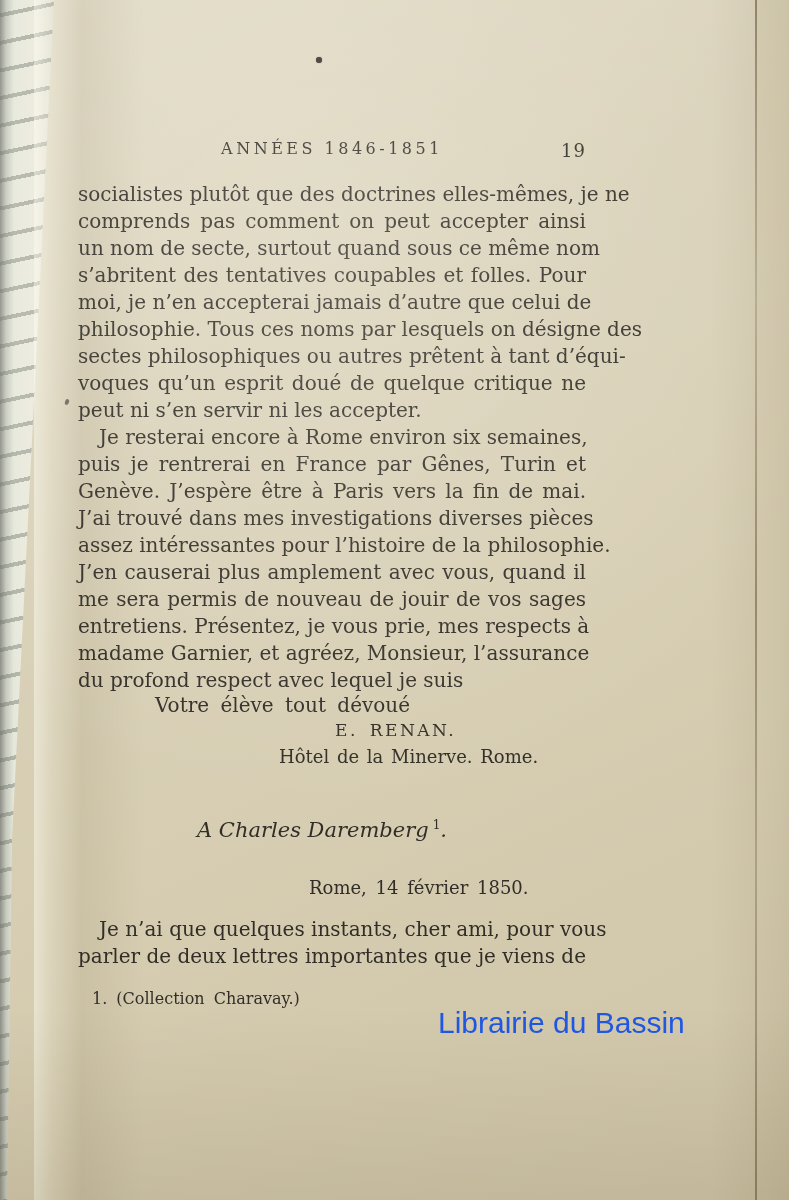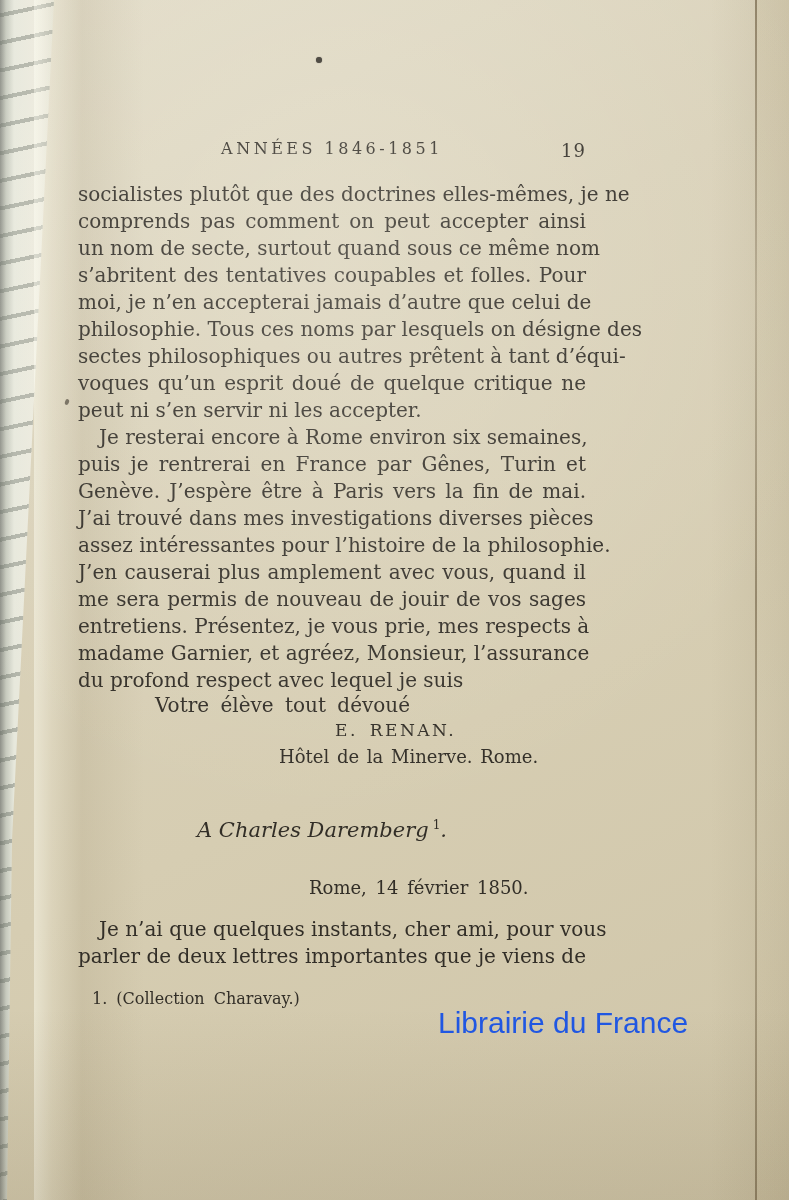--- a/index.html
+++ b/index.html
@@ -118,15 +118,15 @@
     <div class="dateline">Rome, 14 février 1850.</div>
 
     <div class="para p3 indent-first">
         <div class="line">Je n’ai que quelques instants, cher ami, pour vous</div>
         <div class="line">parler de deux lettres importantes que je viens de</div>
       </div>
 
     <div class="footnote">1. (Collection Charavay.)</div>
   </div>
 
-  <div class="watermark">Librairie du France</div>
+  <div class="watermark">Librairie du Bassin</div>
   <div class="vignette"></div>
 </div>
 
 </body></html>

